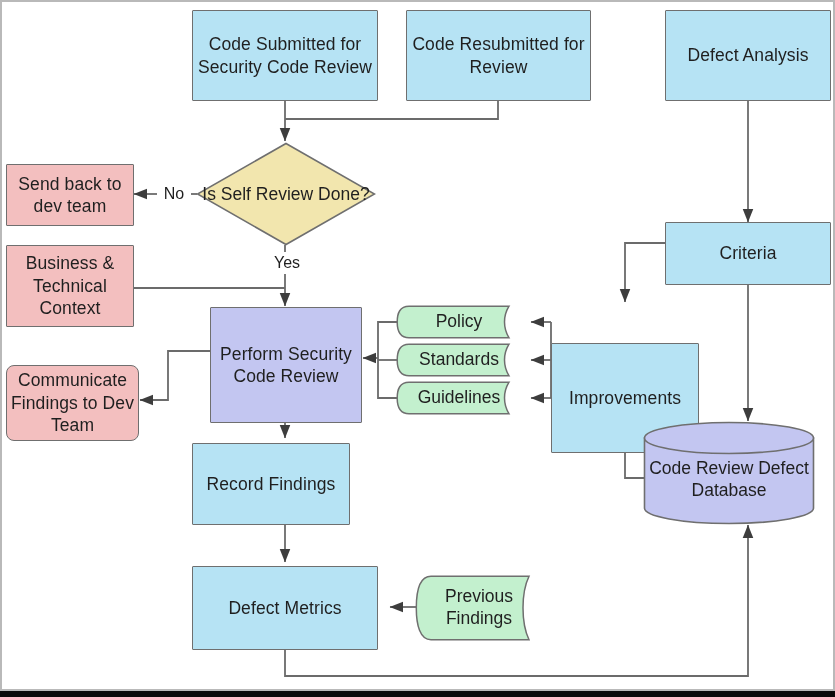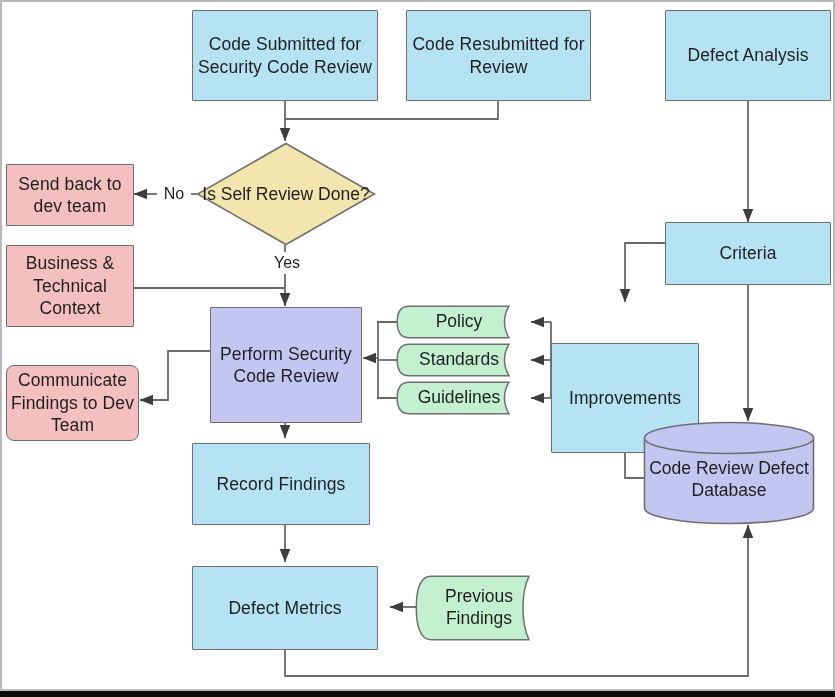--- a/index.html
+++ b/index.html
@@ -194,21 +194,21 @@
   </div>
 
   <div class="cyl" style="left:643px;top:421px;width:172px;height:104px;">
     <svg width="172" height="104" viewBox="0 0 172 104" xmlns="http://www.w3.org/2000/svg">
       <path d="M1.5,17 L1.5,87 C1.5,95.5 39,102.5 86,102.5 C133,102.5 170.5,95.5 170.5,87 L170.5,17 Z" fill="#c3c6f1" stroke="#6f6f6f" stroke-width="1.6"></path>
       <ellipse cx="86" cy="17" rx="84.5" ry="15.5" fill="#c3c6f1" stroke="#6f6f6f" stroke-width="1.6"></ellipse>
     </svg>
     <div class="cyl-txt">Code Review Defect Database</div>
   </div>
 
-  <div class="node rect blue" style="left:192px;top:443px;width:178px;height:82px;">
+  <div class="node rect blue" style="left:192px;top:443px;width:158px;height:82px;">
     <span>Record Findings</span>
   </div>
 
   <div class="node rect blue" style="left:192px;top:566px;width:186px;height:84px;">
     <span>Defect Metrics</span>
   </div>
 
   <div class="docshape" style="left:415px;top:575px;width:128px;height:66px;">
     <svg width="128" height="66" viewBox="0 0 128 66" xmlns="http://www.w3.org/2000/svg">
       <path d="M16,1.3 L114,1.3 C106,18 106,48 114,64.7 L16,64.7 C5,64.7 1.3,50 1.3,33 C1.3,16 5,1.3 16,1.3 Z" fill="#c3f0ce" stroke="#6f6f6f" stroke-width="1.5"></path>

